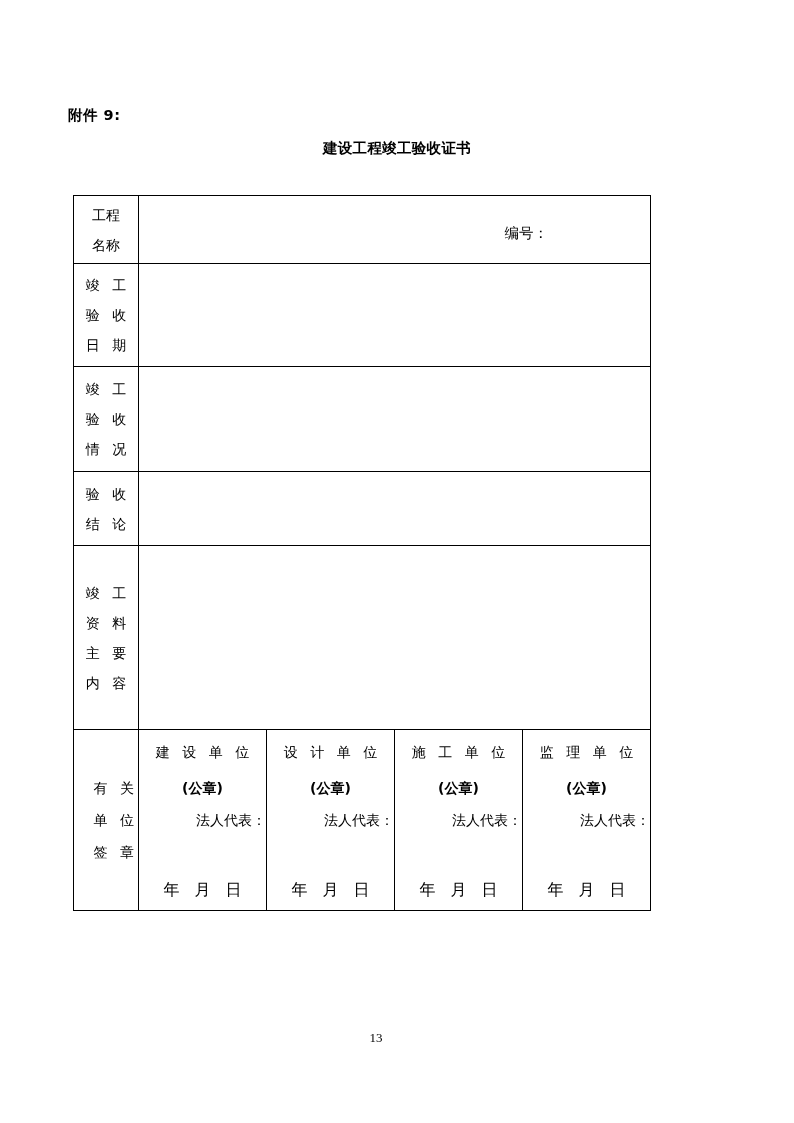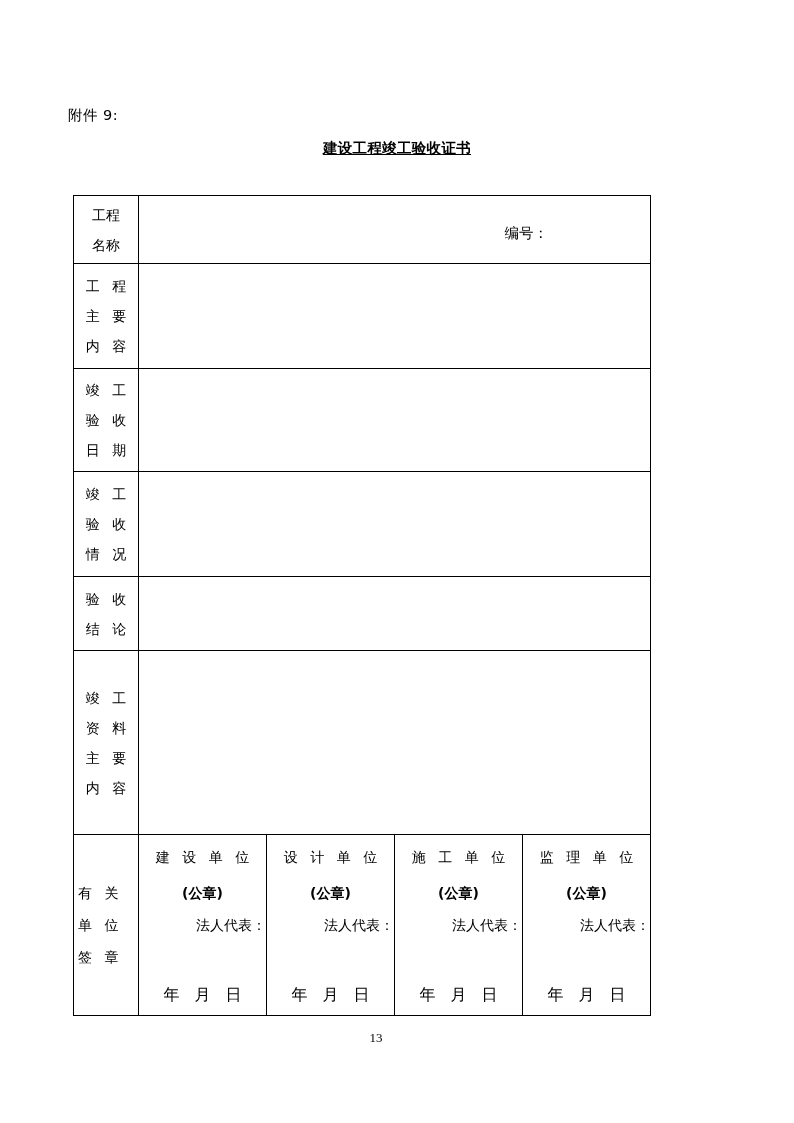--- a/index.html
+++ b/index.html
@@ -22,37 +22,36 @@
     width: 794px;
     height: 1123px;
   }
 
   
   .attach-label {
     position: absolute;
     left: 68px;
     top: 106px;
     font-size: 14.5px;
-    font-weight: normal;
+    font-weight: bold;
     letter-spacing: 0.5px;
     line-height: 18px;
     white-space: pre;
   }
 
   .doc-title {
     position: absolute;
     left: 0;
     top: 138px;
     width: 794px;
     text-align: center;
     font-size: 14.5px;
     font-weight: bold;
     letter-spacing: 0.3px;
     line-height: 20px;
-    text-decoration: underline;
   }
 
   .serial-label {
     position: absolute;
     left: 0;
     top: 175px;
     width: 548px;
     text-align: right;
     font-size: 14.5px;
     line-height: 20px;
@@ -91,21 +90,21 @@
     text-indent: 4px;
   }
 
   .content-cell {
     
   }
 
   
   .sign-label-cell {
     width: 65px;
-    text-align: left;
+    text-align: right;
     font-size: 14px;
     line-height: 32px;
   }
   .sign-label-cell .lbl-line {
     display: block;
     letter-spacing: 4px;
     text-indent: 4px;
     white-space: nowrap;
   }
 
@@ -191,28 +190,20 @@
     <tbody>
 
       <tr>
         <td class="label-cell" style="height:67px;">
           <span class="lbl-line">工程</span>
           <span class="lbl-line">名称</span>
         </td>
         <td class="content-cell" colspan="4"></td>
       </tr>
 
-      <tr>
-        <td class="label-cell spaced" style="height:104px;">
-          <span class="lbl-line">工 程</span>
-          <span class="lbl-line">主 要</span>
-          <span class="lbl-line">内 容</span>
-        </td>
-        <td class="content-cell" colspan="4"></td>
-      </tr>
 
       <tr>
         <td class="label-cell spaced" style="height:102px;">
           <span class="lbl-line">竣 工</span>
           <span class="lbl-line">验 收</span>
           <span class="lbl-line">日 期</span>
         </td>
         <td class="content-cell" colspan="4"></td>
       </tr>
 

